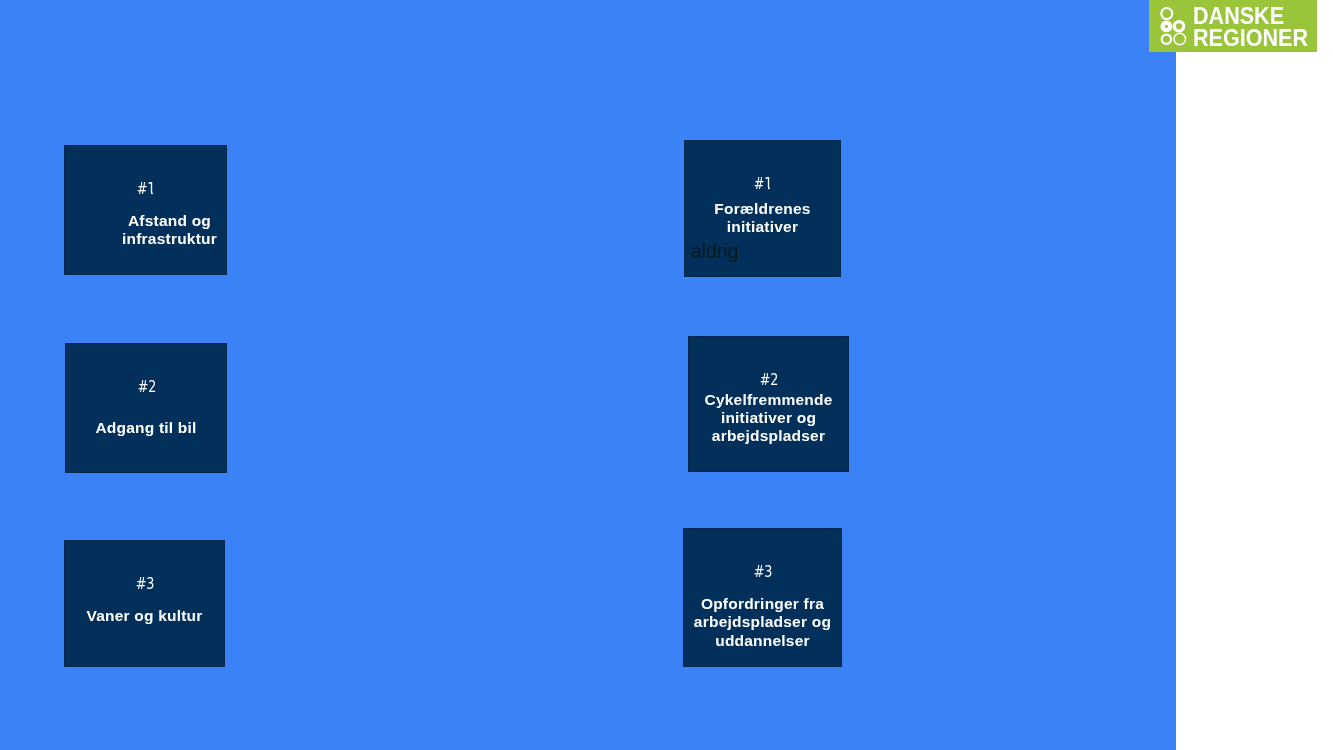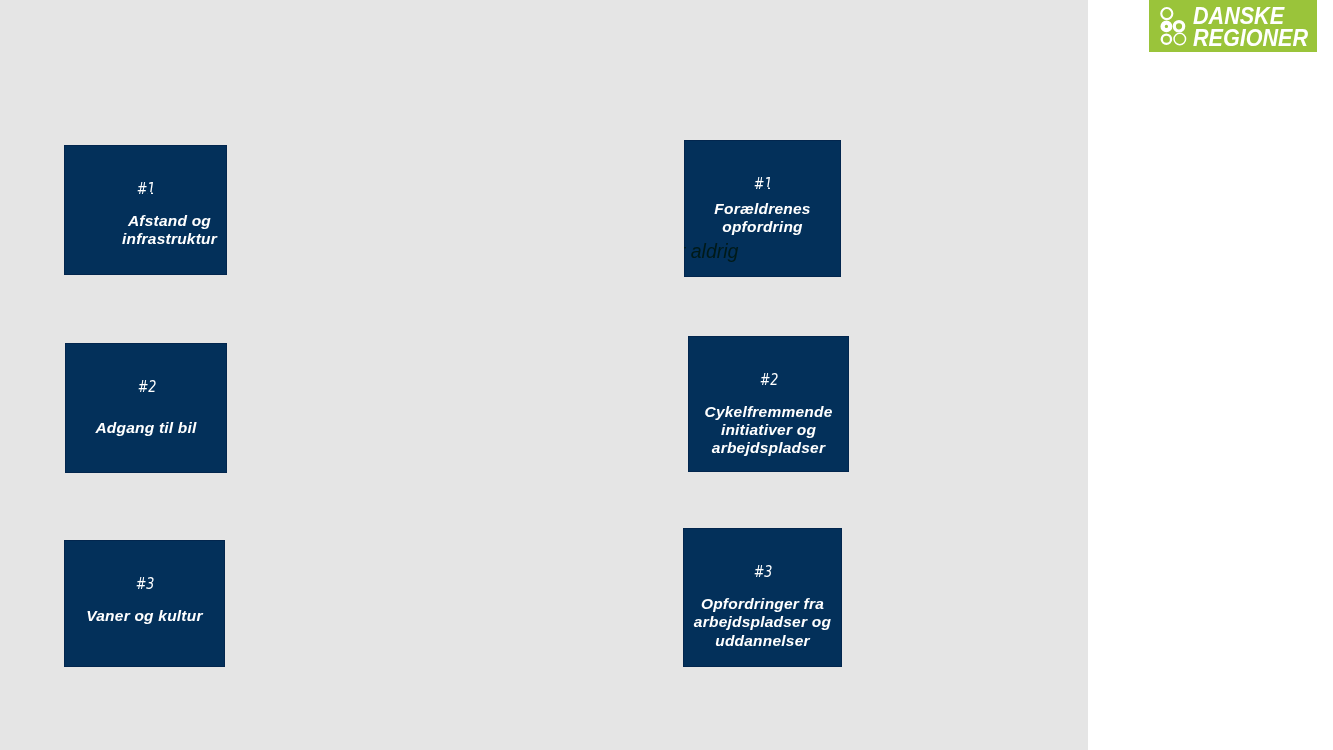--- a/index.html
+++ b/index.html
@@ -6,21 +6,21 @@
   html, body {
     margin: 0;
     padding: 0;
     width: 1333px;
     height: 750px;
     background: #ffffff;
     overflow: hidden;
   }
   body { font-family: "Liberation Sans", sans-serif; }
 
-  .slide { position: relative; width: 1088px; height: 750px; background: #e5e5e5; font-style: italic; }
+  .slide { position: relative; width: 1176px; height: 750px; background: #3b82f6; }
 
   
   .logo {
     position: absolute; left: 1149px; top: 0px;
     width: 168px; height: 52px;
     background: #9ac43a;
   }
   .logo-mark { position: absolute; left: 0px; top: 0px; width: 168px; height: 52px; }
   .logo-text {
     position: absolute; left: 44px; top: 5px;
@@ -125,28 +125,28 @@
     </div>
   </div>
 
   <div class="card" style="left:684px; top:140px; width:157px; height:137px;">
     <div class="bleed" style="left:-5.2px; top:101.5px;">r aldrig</div>
     <div class="rank" style="top:37px;">
       <span>#1</span>
       <i class="rank-foot-mask" style="left:81px; top:10px;"></i></div>
     <div class="title" style="top:60px;">
       <div>Forældrenes</div>
-      <div>opfordring</div>
+      <div>initiativer</div>
     </div>
   </div>
 
   <div class="card" style="left:688px; top:336px; width:161px; height:136px;">
     <div class="rank" style="top:37px;">
       <span>#2</span></div>
-    <div class="title" style="top:67px;">
+    <div class="title" style="top:55px;">
       <div>Cykelfremmende</div>
       <div>initiativer og</div>
       <div>arbejdspladser</div>
     </div>
   </div>
 
   <div class="card" style="left:683px; top:528px; width:159px; height:139px;">
     <div class="rank" style="top:37px;">
       <span>#3</span></div>
     <div class="title" style="top:67.2px;">

